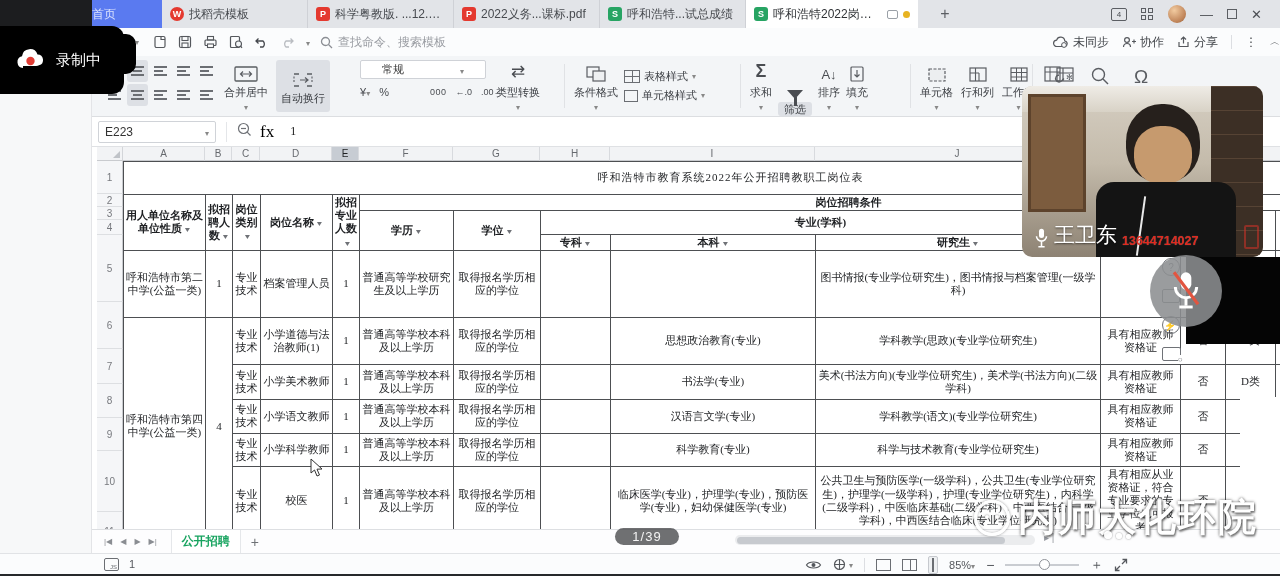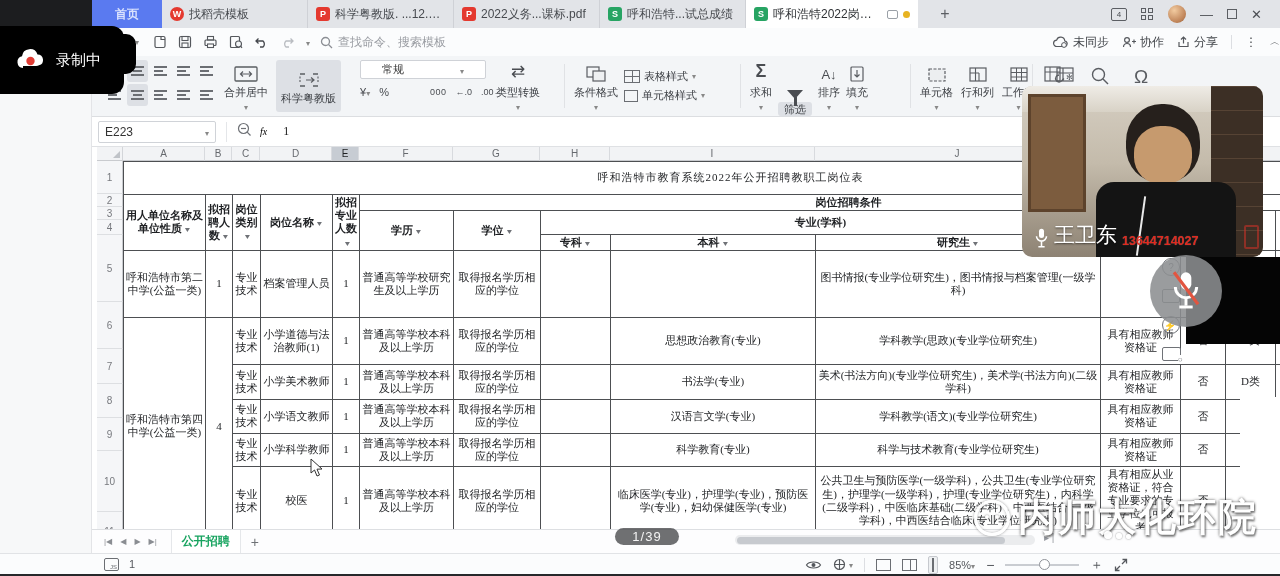--- a/index.html
+++ b/index.html
@@ -4,21 +4,21 @@
 <style>
   * { margin:0; padding:0; box-sizing:border-box; }
   html,body { width:1280px; height:576px; overflow:hidden; background:#f6f7f8;
     font-family:"Liberation Sans", sans-serif; }
   .stage { position:absolute; left:0; top:0; width:1280px; height:576px; overflow:hidden; }
 
   
   .titlebar { position:absolute; left:0; top:0; width:1280px; height:28px; background:#e2e4e8; }
   .tb-dark { position:absolute; left:0; top:0; width:92px; height:28px; background:#1c1d1f; }
   .tb-tabs { position:absolute; left:92px; top:0; height:28px; display:flex; align-items:stretch; }
-  .tb-home { width:70px; background:#5a7af0; color:#d9e1fd; font-size:12px; display:flex; align-items:center; justify-content:center;font-weight:bold; }
+  .tb-home { width:70px; background:#5a7af0; color:#d9e1fd; font-size:12px; display:flex; align-items:center; justify-content:flex-start; }
   .tb-tab { width:146px; display:flex; align-items:center; gap:5px; padding:0 8px; font-size:12px; color:#474a4f; border-right:1px solid #cfd1d6; white-space:nowrap; overflow:hidden; }
   .tb-tab.active { background:#ffffff; color:#2f3235; border-right:none; width:172px; }
   .tb-label { overflow:hidden; text-overflow:ellipsis; white-space:nowrap; }
   .ic-doc { width:14px; height:14px; border-radius:3px; color:#fff; font-size:9px; font-weight:bold; display:flex; align-items:center; justify-content:center; flex:0 0 14px; }
   .ic-pdf { background:#e4392f; }
   .ic-xls { background:#27a463; }
   .ic-docer { background:#e4392f; border-radius:50%; }
   .tb-dot { width:7px; height:7px; border-radius:50%; background:#e7b322; flex:0 0 7px; }
   .tb-bubble { width:11px; height:9px; border:1px solid #9aa0a7; border-radius:2px; flex:0 0 11px; }
   .tb-plus { position:absolute; left:935px; top:4px; width:20px; height:20px; color:#5b5e63; font-size:16px; display:flex; align-items:center; justify-content:center; }
@@ -75,21 +75,21 @@
   .mini-grid { width:16px; height:13px; border:1px solid #6b6e73;
      background: linear-gradient(#6b6e73,#6b6e73) 0 5px/16px 1px no-repeat,
                  linear-gradient(#6b6e73,#6b6e73) 7px 0/1px 13px no-repeat; }
   .funnel { width:0; height:0; border-left:8px solid transparent; border-right:8px solid transparent; border-top:9px solid #4a4d52; position:relative; }
   .funnel::after { content:""; position:absolute; left:-1.5px; top:-2px; width:3px; height:9px; background:#4a4d52; }
 
   
   .fbar { position:absolute; left:92px; top:117px; width:1188px; height:30px; background:#fff; border-bottom:1px solid #dfe1e4; display:flex; align-items:center; }
   .namebox { margin-left:6px; width:118px; height:22px; border:1px solid #d0d3d8; border-radius:2px; display:flex; align-items:center; padding:0 6px; font-size:12px; color:#333; justify-content:space-between; background:#fff; }
   .fb-sep { width:1px; height:20px; background:#e4e6e9; margin:0 10px; }
-  .fb-fx { font-style:italic; font-family:"Liberation Serif",serif; color:#000000; font-size:10px; margin:0 8px; }
+  .fb-fx { font-family:"Liberation Serif",serif; color:#000000; font-size:17px; margin:0 8px; }
   .fb-val { font-size:12px; color:#222; margin-left:8px; font-family:"Liberation Serif",serif; }
 
   
   .sheet { position:absolute; left:92px; top:147px; width:1188px; height:382px; background:#fff; overflow:hidden; }
   .letters { position:absolute; left:5px; top:0; height:14px; display:flex; }
   .corner { width:26px; height:14px; background:#f2f3f5; border-right:1px solid #d3d5d9; border-bottom:1px solid #c9cbcf; position:relative; }
   .corner::after { content:""; position:absolute; right:2px; bottom:2px; border-left:7px solid transparent; border-bottom:7px solid #c0c3c8; }
   .lcell { height:14px; background:#f2f3f5; border-right:1px solid #d8dade; border-bottom:1px solid #c9cbcf; font-size:10px; color:#66696e; display:flex; align-items:center; justify-content:center; }
   .lcell.sel { background:#c7ccd3; color:#1e2023; }
   .numbers { position:absolute; left:5px; top:14px; width:26px; display:flex; flex-direction:column; }
@@ -339,21 +339,21 @@
         <span class="rlabel">合并居中</span>
       </div>
       <div class="rbtn hl" style="padding:0 5px;">
         <span class="glyph">
           <svg width="22" height="16" viewBox="0 0 22 16">
               <path d="M2 2 h5 M15 2 h5 M2 14 h5 M15 14 h5" stroke="#5a5d62" stroke-width="1.3"></path>
               <path d="M8 8 h8 M13 5.5 L16 8 l-3 2.5" fill="none" stroke="#5a5d62" stroke-width="1.2"></path>
               <path d="M2 4.5 v7 M20 4.5 v7" stroke="#5a5d62" stroke-width="1.1" stroke-dasharray="2 1.5"></path>
             </svg>
         </span>
-        <span class="rlabel">科学粤教版</span>
+        <span class="rlabel">自动换行</span>
       </div>
     </div>
 
     <div class="rgroup" style="left:268px;">
       <div class="numfmt">
         <span>常规</span>
           <span class="caret"></span>
       </div>
       <div class="numicons">
         <span class="caret"><span>¥</span></span>

